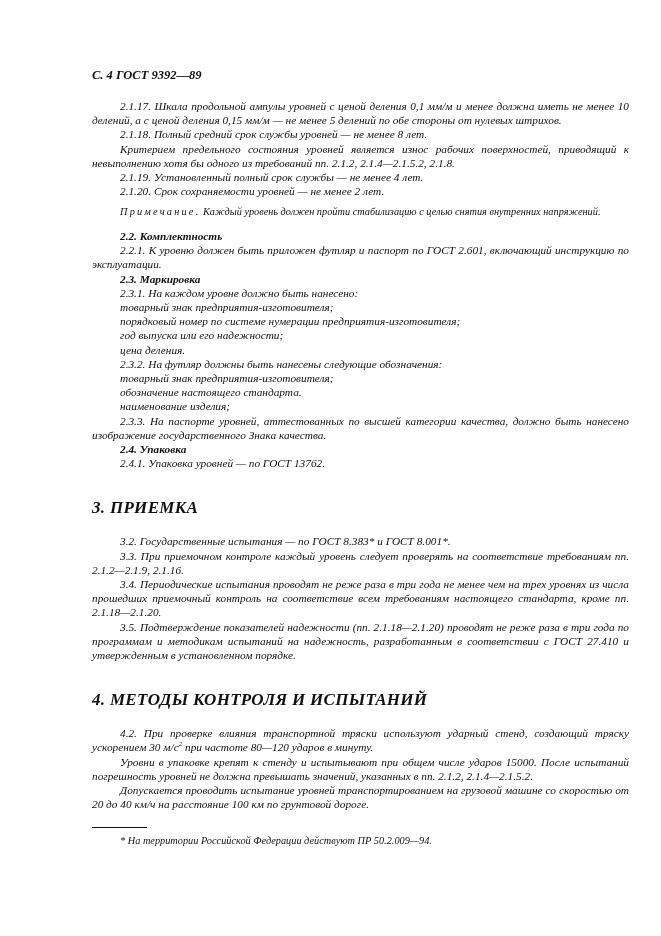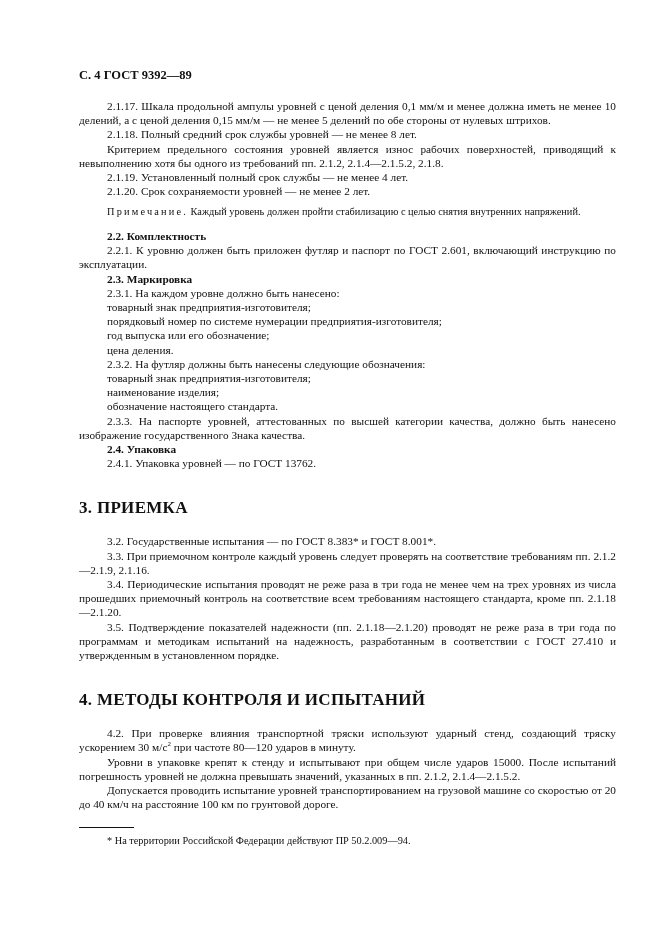--- a/index.html
+++ b/index.html
@@ -1,18 +1,18 @@
 <!DOCTYPE html>
 <html><head>
 <meta charset="utf-8">
 <style>
   html, body { margin: 0; padding: 0; background: #ffffff; }
   body { width: 661px; height: 936px; position: relative; overflow: hidden;
          font-family: "Liberation Serif", "DejaVu Serif", serif; color: #111; }
-  .page { position: absolute; left: 79px; top: 68px; width: 537px; }
+  .page { position: absolute; left: 92px; top: 68px; width: 537px; font-style: italic; }
   .running-head { font-weight: bold; font-size: 12.5px; margin: 0 0 16px 0; }
   p { margin: 0; font-size: 11.3px; line-height: 14.2px; text-align: justify; }
   .ind { text-indent: 28px; }
   .list { padding-left: 28px; text-indent: 0; }
   .note { font-size: 10.3px; line-height: 13.5px; margin-top: 7px; margin-bottom: 10px; }
   .spaced { letter-spacing: 2.2px; margin-top: 40px; }
   .subhead { font-weight: bold; text-indent: 28px; font-size: 11.3px; line-height: 14.2px; }
   .section-title { text-align: left; font-weight: bold; font-size: 17px;
                    margin: 28px 0 16px 0; letter-spacing: 0.3px; }
   .footnote-rule { width: 55px; border-top: 1px solid #111; margin-top: 16px; margin-bottom: 6px; }
@@ -33,26 +33,26 @@
 
   <p class="ind note"><span class="spaced">Примечание.</span><span> Каждый уровень должен пройти стабилизацию с целью снятия внутренних напряжений.</span></p>
 
   <p class="subhead">2.2. Комплектность</p>
   <p class="ind">2.2.1. К уровню должен быть приложен футляр и паспорт по ГОСТ 2.601, включающий инструкцию по эксплуатации.</p>
 
   <p class="subhead">2.3. Маркировка</p>
   <p class="ind">2.3.1. На каждом уровне должно быть нанесено:</p>
   <p class="list">товарный знак предприятия-изготовителя;</p>
   <p class="list">порядковый номер по системе нумерации предприятия-изготовителя;</p>
-  <p class="list">год выпуска или его обозначение;</p>
+  <p class="list">год выпуска или его надежности;</p>
   <p class="list">цена деления.</p>
   <p class="ind">2.3.2. На футляр должны быть нанесены следующие обозначения:</p>
   <p class="list">товарный знак предприятия-изготовителя;</p>
+  <p class="list">обозначение настоящего стандарта.</p>
   <p class="list">наименование изделия;</p>
-  <p class="list">обозначение настоящего стандарта.</p>
   <p class="ind">2.3.3. На паспорте уровней, аттестованных по высшей категории качества, должно быть нанесено изображение государственного Знака качества.</p>
 
   <p class="subhead">2.4. Упаковка</p>
   <p class="ind">2.4.1. Упаковка уровней — по ГОСТ 13762.</p>
 
   <div class="section-title">3. ПРИЕМКА</div>
 
   <p class="ind">3.2. Государственные испытания — по ГОСТ 8.383* и ГОСТ 8.001*.</p>
   <p class="ind">3.3. При приемочном контроле каждый уровень следует проверять на соответствие требованиям пп. 2.1.2—2.1.9, 2.1.16.</p>
   <p class="ind">3.4. Периодические испытания проводят не реже раза в три года не менее чем на трех уровнях из числа прошедших приемочный контроль на соответствие всем требованиям настоящего стандарта, кроме пп. 2.1.18—2.1.20.</p>

